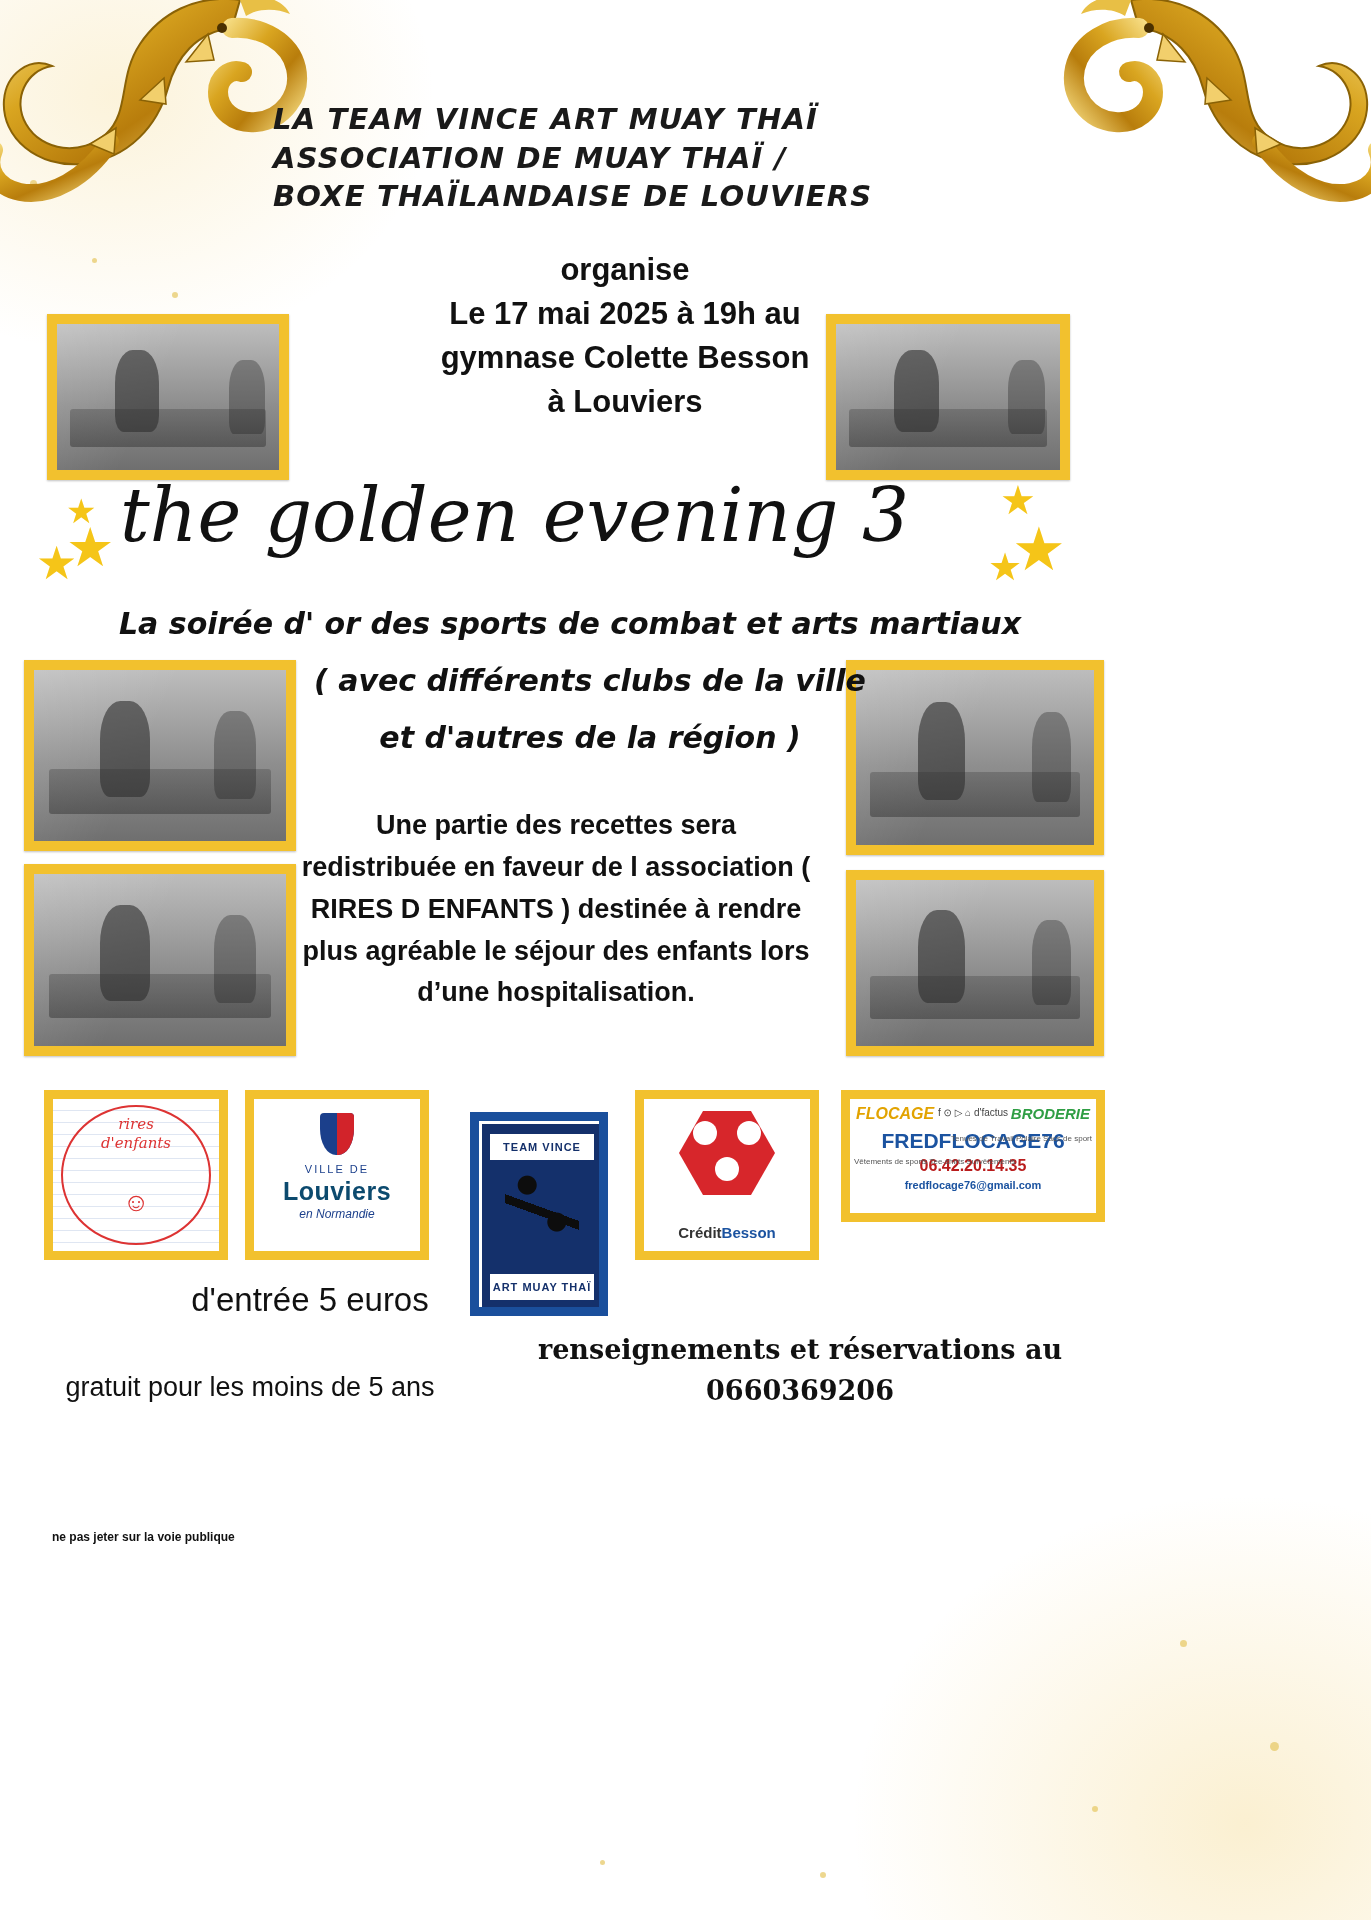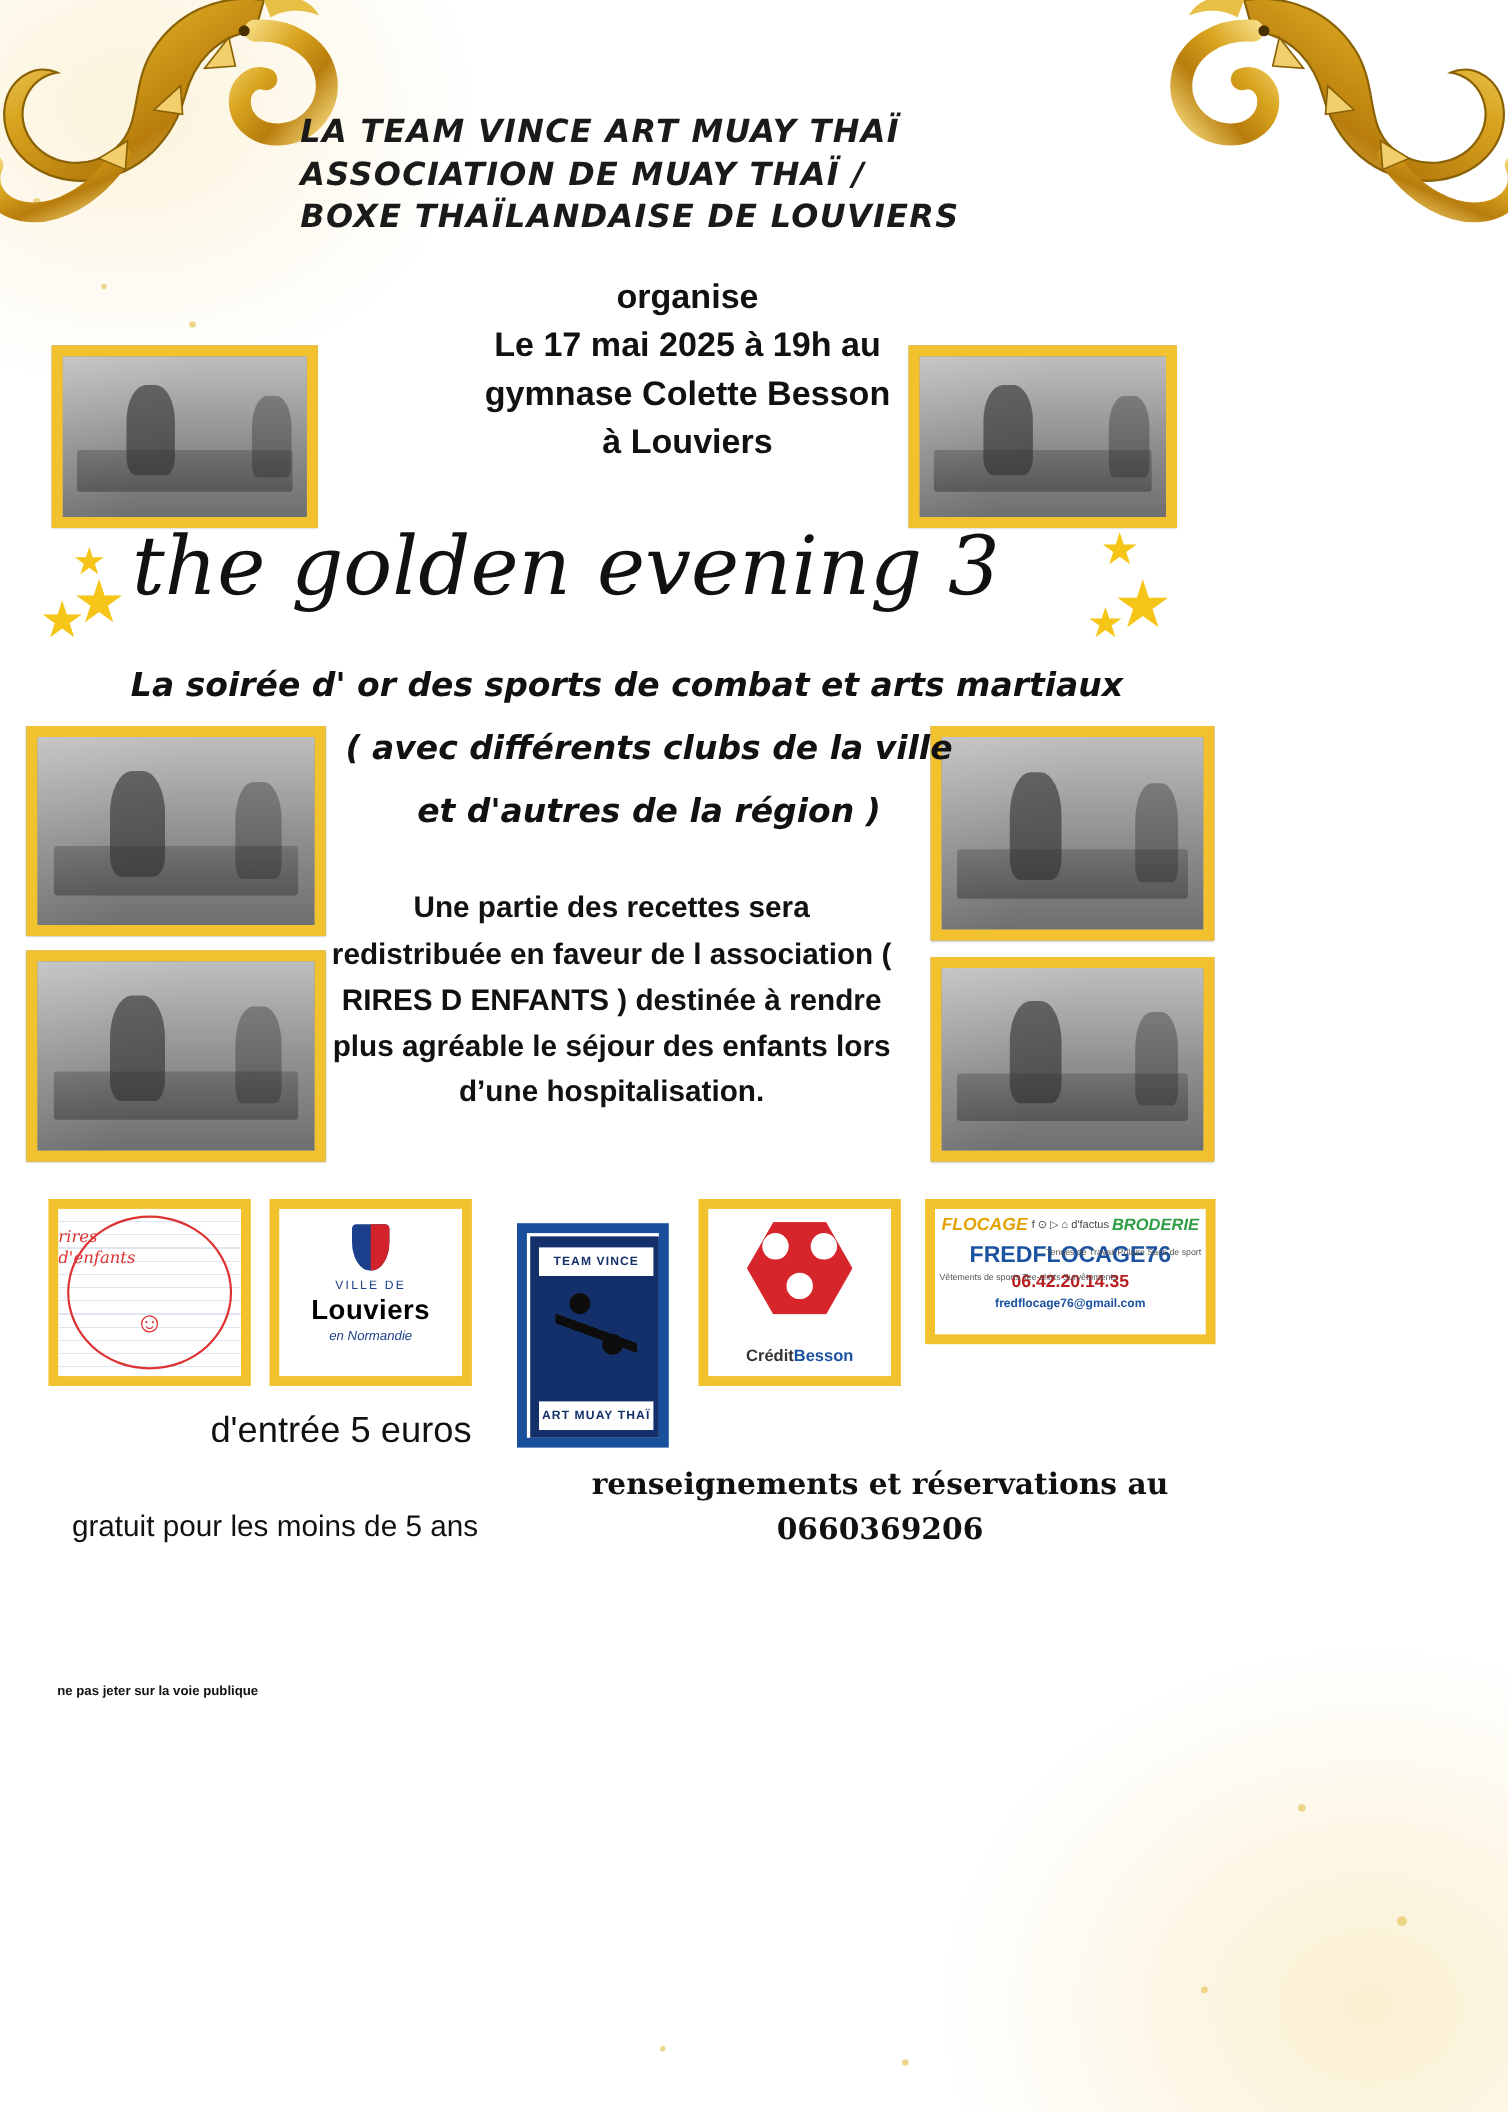--- a/index.html
+++ b/index.html
@@ -107,21 +107,21 @@
   #logo-creditmutuel{left:635px;top:1090px;width:166px;height:152px;}
   #logo-flocage{left:841px;top:1090px;width:246px;height:114px;}
 
   .rires-inner{width:100%;height:100%;position:relative;background:
     repeating-linear-gradient(#fff,#fff 11px,#dfe6f2 11px,#dfe6f2 12px);}
   .rires-circle{
     position:absolute;left:8px;top:6px;right:8px;bottom:6px;
     border:2px solid #d33;border-radius:50%;
   }
   .rires-txt{
-    position:absolute;left:0;right:0;top:16px;
+    position:absolute;left:0;right:0;top:16px;text-align:center;
     color:#d33;font-family:"DejaVu Serif",serif;font-style:italic;font-size:15px;line-height:1.25;
   }
   .rires-face{
     position:absolute;left:50%;top:58%;transform:translateX(-50%);
     color:#d33;font-size:26px;
   }
 
   .louv-inner{width:100%;height:100%;background:#fff;position:relative;}
   .louv-shield{
     position:absolute;left:50%;top:14px;transform:translateX(-50%);
@@ -131,21 +131,21 @@
   .louv-shield:after{
     content:"";position:absolute;right:0;top:0;width:17px;height:100%;
     background:#d2232a;border-radius:0 4px 16px 0/0 4px 26px 0;
   }
   .louv-name{
     position:absolute;left:0;right:0;top:64px;text-align:center;
     color:#1b3f8b;font-size:11px;letter-spacing:2px;
   }
   .louv-big{
     position:absolute;left:0;right:0;top:78px;text-align:center;
-    color:#000000;font-size:25px;font-weight:bold;letter-spacing:.5px;
+    color:#0c4a6e;font-size:25px;font-weight:bold;letter-spacing:.5px;
   }
   .louv-sub{
     position:absolute;left:0;right:0;top:108px;text-align:center;
     color:#1b3f8b;font-style:italic;font-size:12px;
   }
 
   .tv-inner{width:100%;height:100%;background:#14306b;position:relative;border:3px solid #fff;}
   .tv-box{position:absolute;left:8px;top:10px;right:8px;height:26px;background:#fff;
     display:flex;align-items:center;justify-content:center;
     font-size:11px;font-weight:bold;letter-spacing:1px;color:#14306b;}

